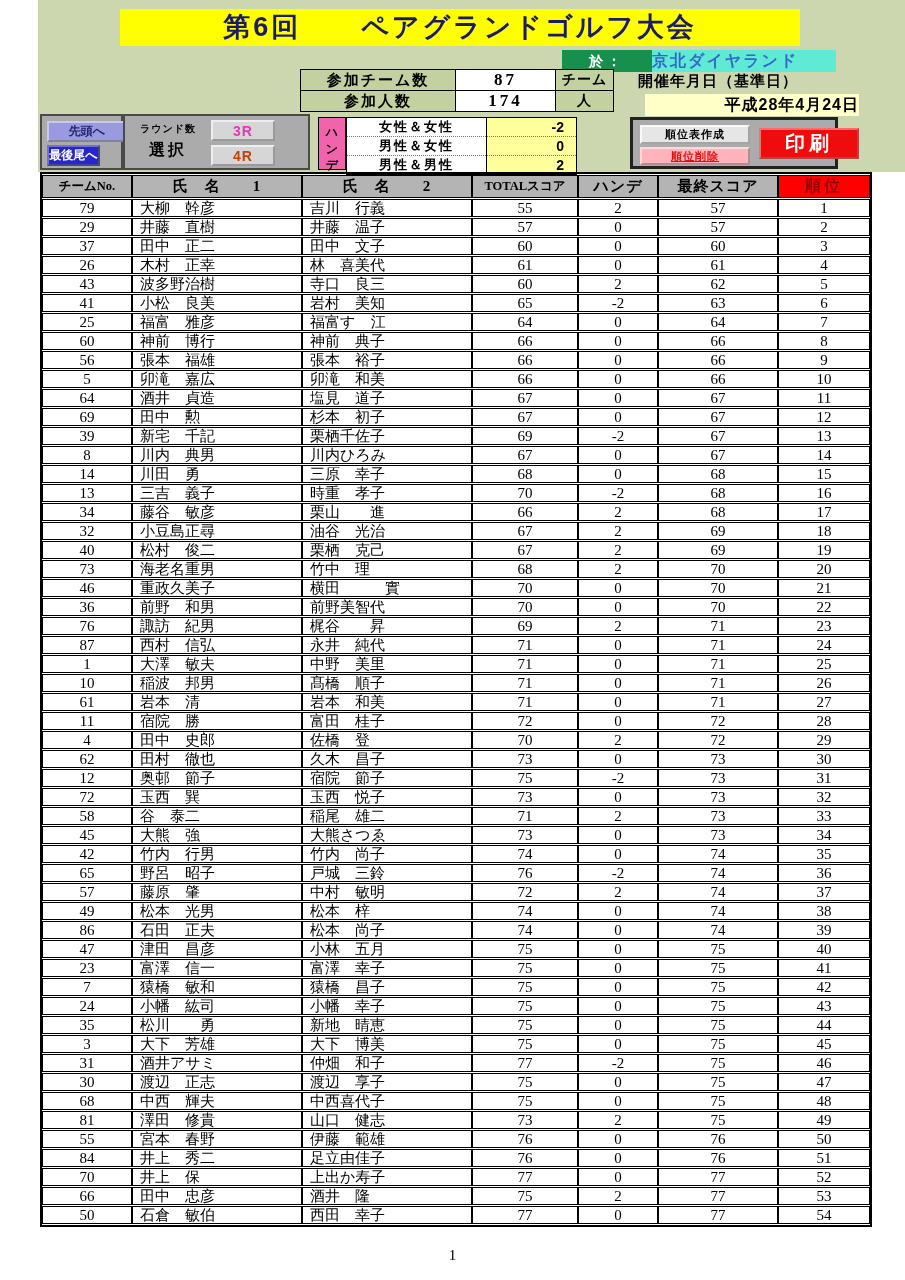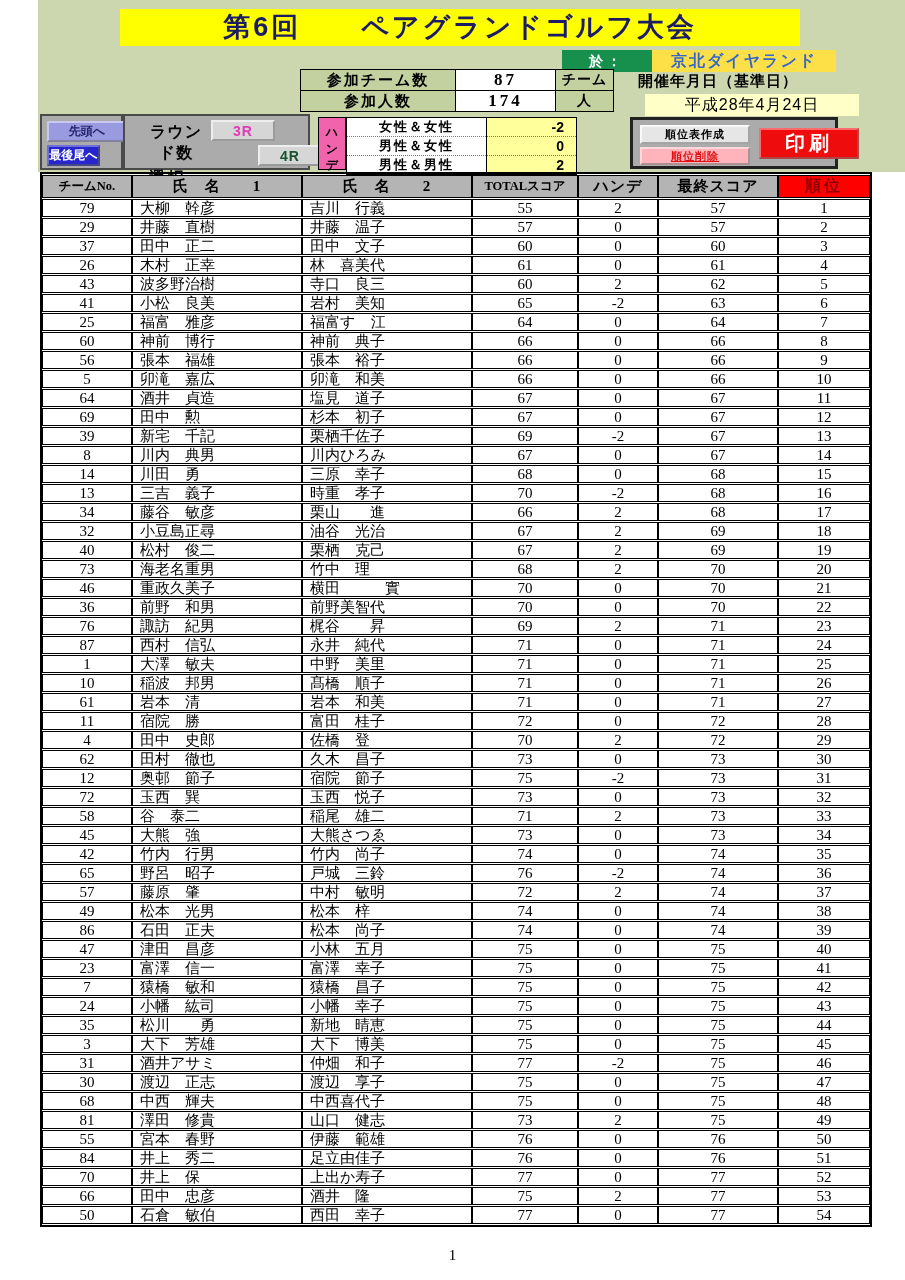--- a/index.html
+++ b/index.html
@@ -18,68 +18,68 @@
   }
 
   
   .venue-label {
     position: absolute; left: 562px; top: 50px; width: 90px; height: 22px;
     background: #17904e; color: #ffffff; font-weight: bold; font-size: 14px;
     text-align: center; line-height: 22px; letter-spacing: 4px;
   }
   .venue-value {
     position: absolute; left: 652px; top: 50px; width: 184px; height: 22px;
-    background: #fde047; color: #3566cc; font-weight: bold; font-size: 16px;
-    text-align: center; line-height: 22px; letter-spacing: 2px;
+    background: #5eead4; color: #3566cc; font-weight: bold; font-size: 16px;
+    text-align: left; line-height: 22px; letter-spacing: 2px;
   }
 
   
   .stats { position: absolute; left: 300px; top: 69px; border-collapse: collapse; }
   .stats td { border: 1.5px solid #000; height: 21px; text-align: center; font-weight: bold; }
   .stats .lbl { width: 155px; background: #c3d1a0; font-size: 15px; letter-spacing: 2px; }
   .stats .val { width: 100px; background: #ffffff; font-family: "Liberation Serif", serif; font-size: 17px; letter-spacing: 3px; }
   .stats .unit { width: 58px; background: #c3d1a0; font-size: 14px; letter-spacing: 1px; }
 
   
   .date-label {
     position: absolute; left: 638px; top: 72px; width: 230px; height: 20px;
     color: #000; font-weight: bold; font-size: 15px; letter-spacing: 1px;
   }
   .date-value {
     position: absolute; left: 645px; top: 94px; width: 214px; height: 22px;
-    background: #ffffc8; color: #000; font-weight: normal; font-size: 16px;
-    text-align: center; line-height: 22px; letter-spacing: 1px;
+    background: #ffffc8; color: #000; font-weight: bold; font-size: 16px;
+    text-align: right; line-height: 22px; letter-spacing: 1px;
   }
 
   
   .nav-panel { position: absolute; left: 40px; top: 114px; width: 83px; height: 56px; background: #ababab; border: 2px solid #4a4a4a; }
   .btn { display: block; cursor: pointer; font-family: "Liberation Sans", sans-serif; }
   .btn-top {
     position: absolute; left: 5px; top: 5px; width: 80px; height: 21px;
     background: #9a9ae0; color: #22226e; font-weight: bold; font-size: 12px;
     border: 2px outset #c8c8f0; text-align: center;
   }
   .btn-bottom {
     position: absolute; left: 5px; top: 29px; width: 53px; height: 21px;
     background: #2626cc; color: #ffffff; font-weight: bold; font-size: 12px;
     border: 2px outset #7070dd; text-align: center;
   }
 
   
   .round-panel { position: absolute; left: 123px; top: 114px; width: 187px; height: 56px; background: #ababab; border: 2px solid #4a4a4a; }
   .round-label { position: absolute; left: 4px; top: 6px; width: 78px; text-align: center; color: #000; }
-  .round-label .l1 { display: block; font-weight: bold; font-size: 16px; letter-spacing: 1px; margin-left: 16px; }
+  .round-label .l1 { display: block; font-weight: bold; font-size: 10px; letter-spacing: 1px; }
   .round-label .l2 { display: block; font-weight: bold; font-size: 16px; letter-spacing: 3px; margin-top: 4px; }
   .btn-3r, .btn-4r {
     position: absolute; left: 86px; width: 64px; height: 21px;
     background: #d6d6d6; border: 2px outset #eeeeee;
     font-weight: bold; font-size: 14px; text-align: center; letter-spacing: 1px;
   }
   .btn-3r { top: 4px; color: #e23ab4; }
-  .btn-4r { top: 29px; color: #14532d; margin-left: 47px; }
+  .btn-4r { top: 29px; color: #c2410c; }
 
   
   .handi-tab {
     position: absolute; left: 318px; top: 117px; width: 28px; height: 53px;
     background: #f263ae; border: 1px solid #000;
     writing-mode: vertical-rl; text-orientation: upright;
     font-weight: bold; font-size: 12px; color: #000;
     text-align: center; line-height: 26px; letter-spacing: 1px;
   }
   .handi-table { position: absolute; left: 346px; top: 117px; border-collapse: collapse; border: 1px solid #000; }

